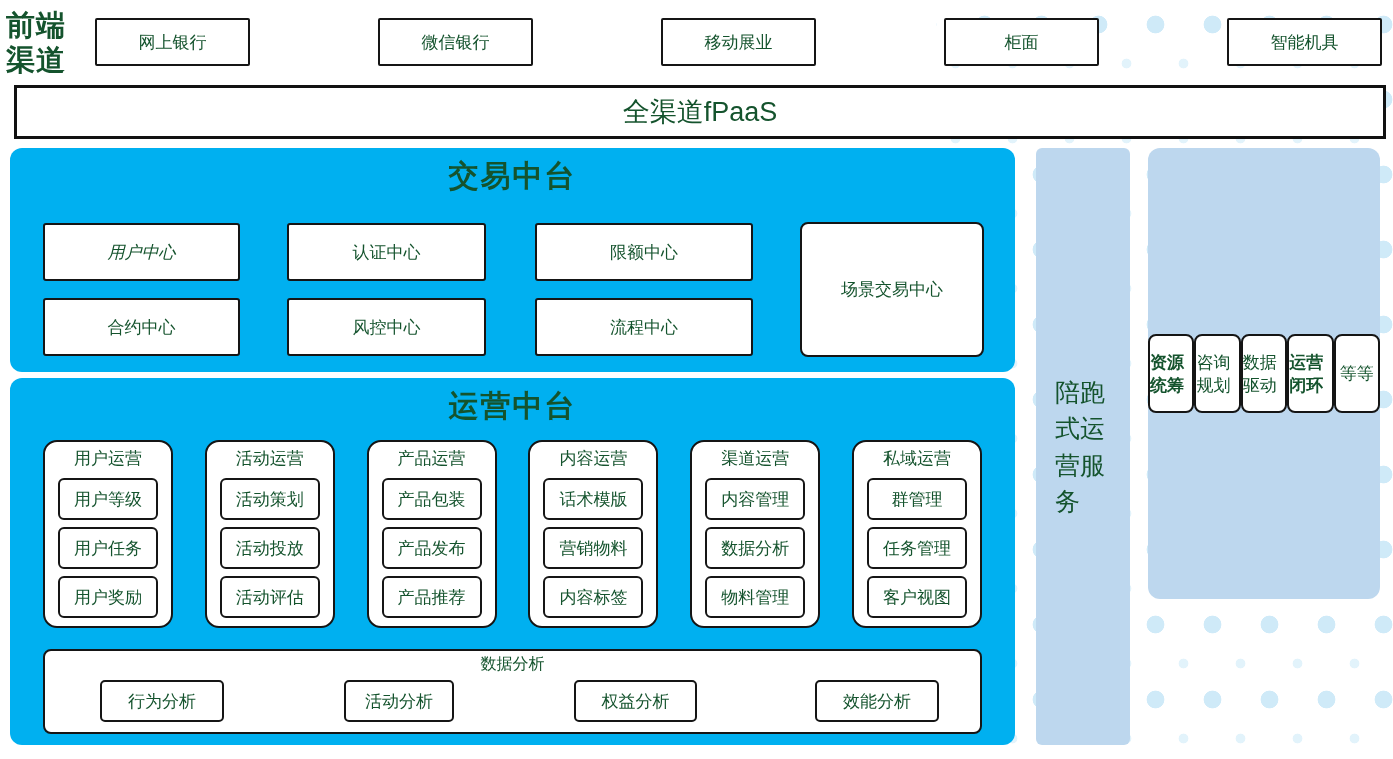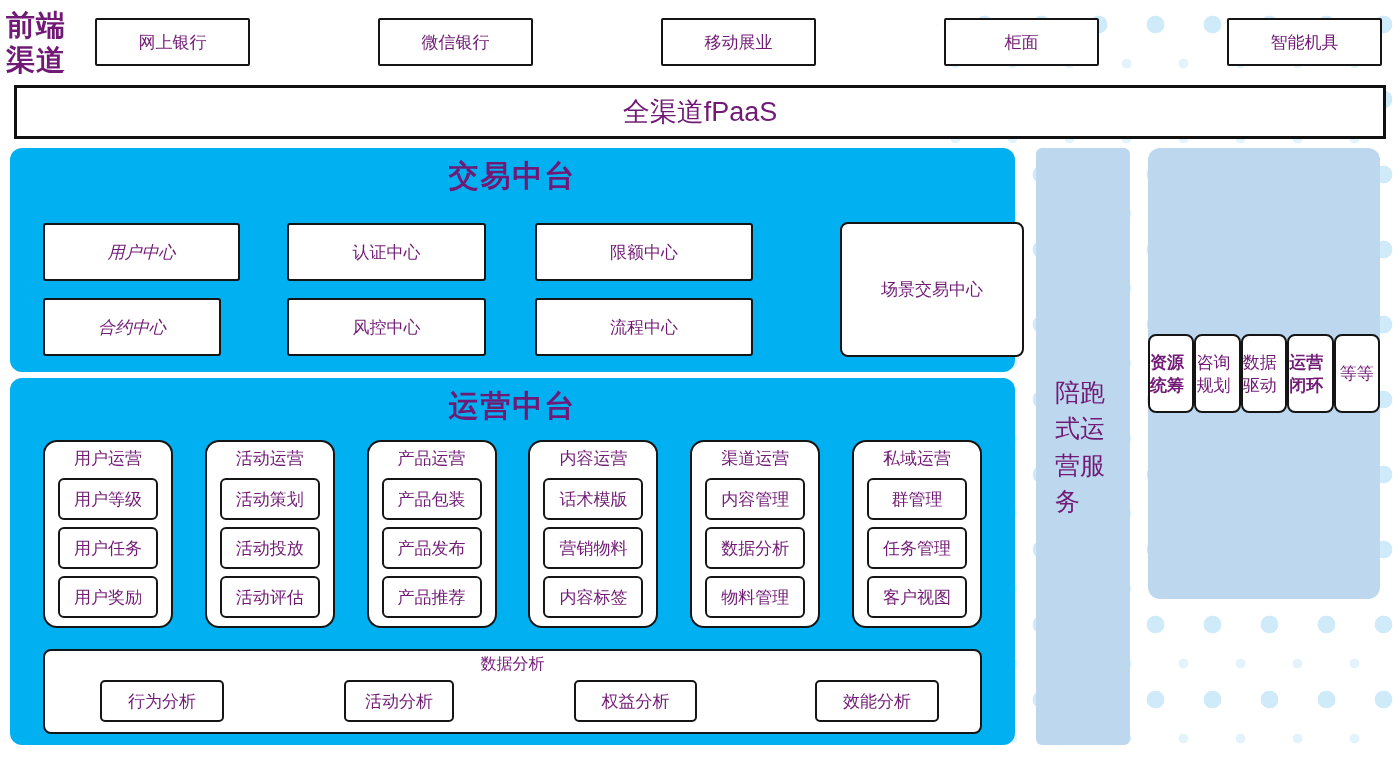--- a/index.html
+++ b/index.html
@@ -1,18 +1,18 @@
 <!DOCTYPE html>
 <html><head>
 <meta charset="utf-8">
 <style>
   html,body{margin:0;padding:0;background:#ffffff;}
   .stage{
     position:relative;width:1393px;height:759px;overflow:hidden;
-    font-family:"Liberation Sans","DejaVu Sans",sans-serif;color:#701a75;
+    font-family:"Liberation Sans","DejaVu Sans",sans-serif;color:#14532d;
     background:#fff;
   }
   
   .dots{
     position:absolute;left:936px;top:0;width:457px;height:759px;z-index:0;
     background-image:
       radial-gradient(circle, #cfeaf8 8.5px, transparent 9.2px),
       radial-gradient(circle, #e2f3fb 4.5px, transparent 5.2px);
     background-size:57px 75px,57px 75px;
     background-position:20px 62px,48px 26px;
@@ -51,24 +51,24 @@
 
   
   .wbox{
     position:absolute;box-sizing:border-box;background:#fff;
     border:2px solid #151515;border-radius:3px;
     display:flex;align-items:center;justify-content:center;font-size:17px;
   }
   .tp-r1c1{left:33px;top:75px;width:197px;height:58px;font-style:italic;}
   .tp-r1c2{left:277px;top:75px;width:199px;height:58px;}
   .tp-r1c3{left:525px;top:75px;width:218px;height:58px;}
-  .tp-r2c1{left:33px;top:150px;width:178px;height:58px;font-style:italic;}
+  .tp-r2c1{left:33px;top:150px;width:197px;height:58px;}
   .tp-r2c2{left:277px;top:150px;width:199px;height:58px;}
   .tp-r2c3{left:525px;top:150px;width:218px;height:58px;}
-  .tp-tall{left:790px;top:74px;width:184px;height:135px;border-radius:8px;margin-left:40px;}
+  .tp-tall{left:790px;top:74px;width:184px;height:135px;border-radius:8px;}
 
   
   .op-cols{
     position:absolute;left:33px;top:62px;width:939px;height:188px;
     display:flex;justify-content:space-between;
   }
   .op-col{
     box-sizing:border-box;width:130px;height:188px;background:#fff;
     border:2px solid #151515;border-radius:14px;padding-top:5px;
   }

